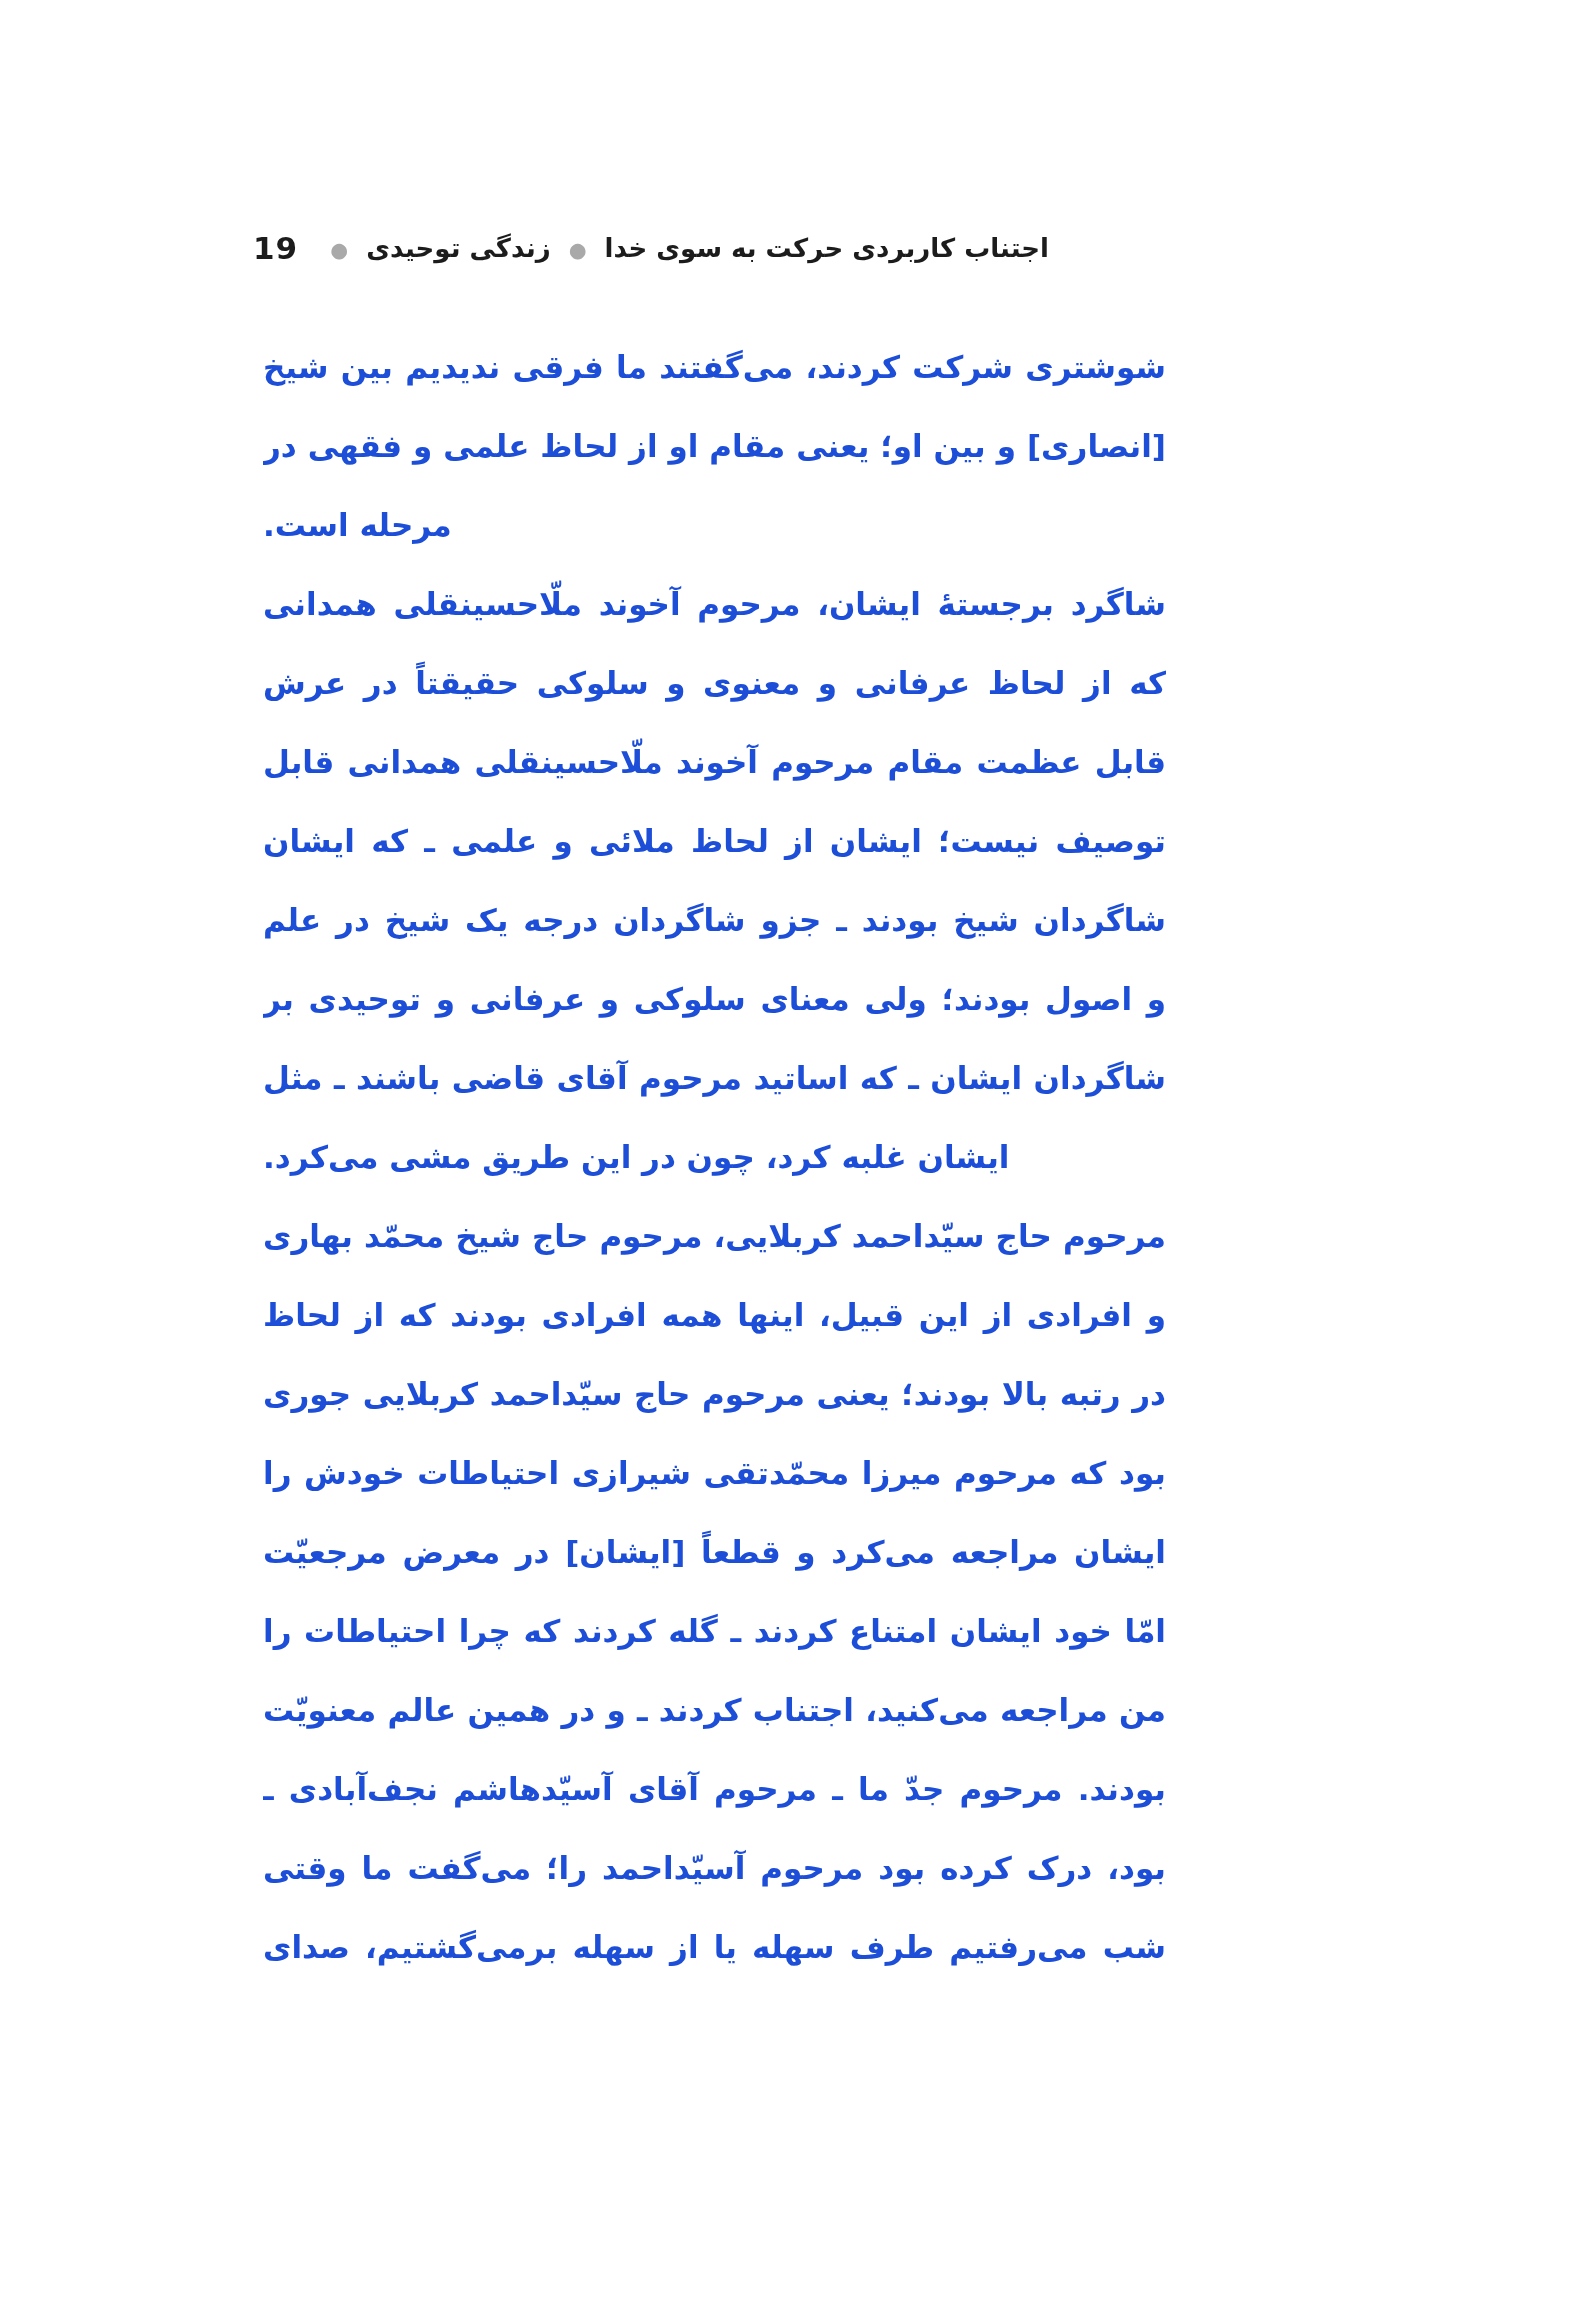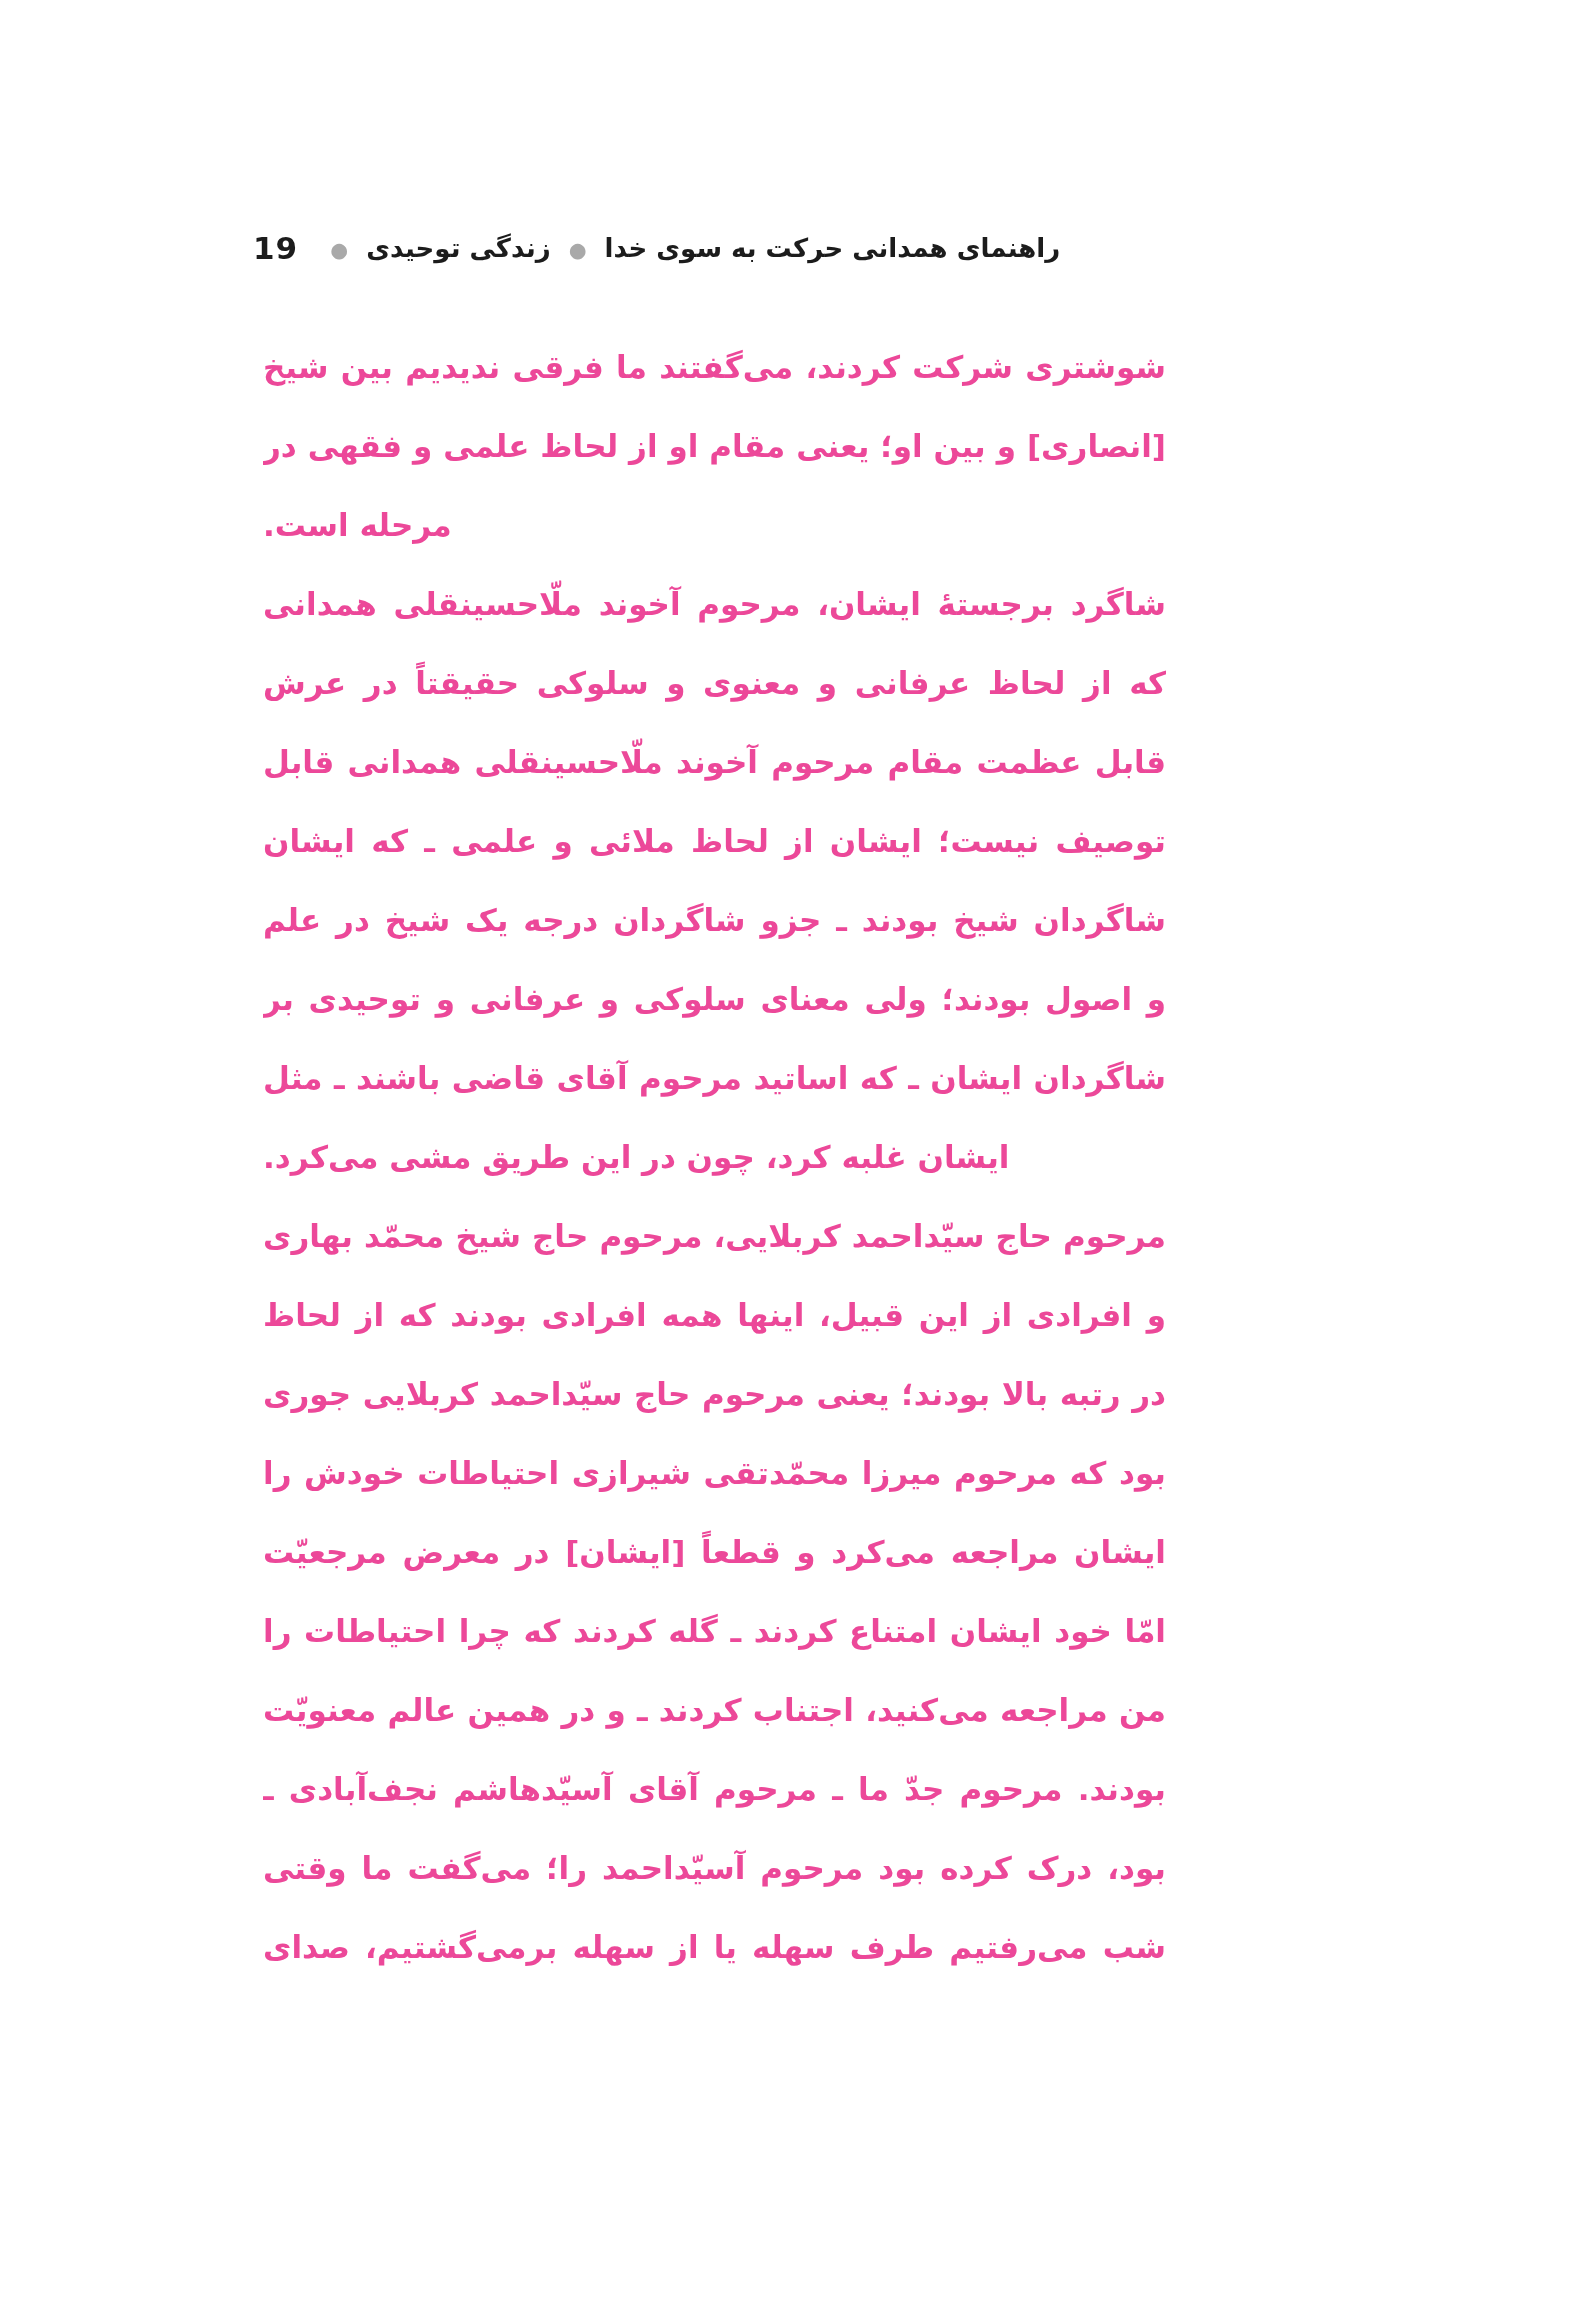--- a/index.html
+++ b/index.html
@@ -66,28 +66,28 @@
     text-align-last: justify;
     overflow: hidden;
   }
 </style>
 </head>
 <body>
 
 <div class="page" style="background: rgb(255, 255, 255);">
 
   <div class="running-header">
-    <span>راهنمای همدانی حرکت به سوی خدا</span>
+    <span>اجتناب کاربردی حرکت به سوی خدا</span>
     <span class="bullet" style="color: rgb(169, 169, 169);">●</span>
     <span>زندگی توحیدی</span>
     <span class="bullet" style="color: rgb(169, 169, 169);">●</span>
     <span class="pagenum">19</span>
   </div>
 
-  <div class="body-text" id="body-text" style="color: #ec4899;">
+  <div class="body-text" id="body-text" style="color: #1d4ed8;">
       <div class="line just">شوشتری شرکت کردند، می‌گفتند ما فرقی ندیدیم بین شیخ</div>
       <div class="line just">[انصاری] و بین او؛ یعنی مقام او از لحاظ علمی و فقهی در این</div>
       <div class="line">مرحله است.</div>
       <div class="line just">شاگرد برجستهٔ ایشان، مرحوم آخوند ملّاحسینقلی همدانی است</div>
       <div class="line just">که از لحاظ عرفانی و معنوی و سلوکی حقیقتاً در عرش است،</div>
       <div class="line just">قابل عظمت مقام مرحوم آخوند ملّاحسینقلی همدانی قابل</div>
       <div class="line just">توصیف نیست؛ ایشان از لحاظ ملائی و علمی ـ که ایشان جزو</div>
       <div class="line just">شاگردان شیخ بودند ـ جزو شاگردان درجه یک شیخ در علم فقه</div>
       <div class="line just">و اصول بودند؛ ولی معنای سلوکی و عرفانی و توحیدی بر زندگی</div>
       <div class="line just">شاگردان ایشان ـ که اساتید مرحوم آقای قاضی باشند ـ مثل</div>

